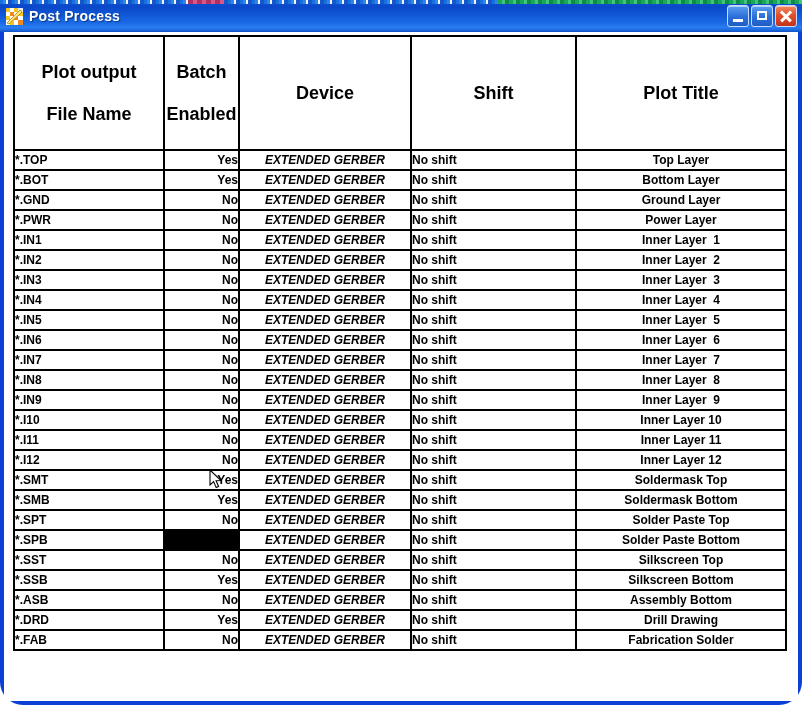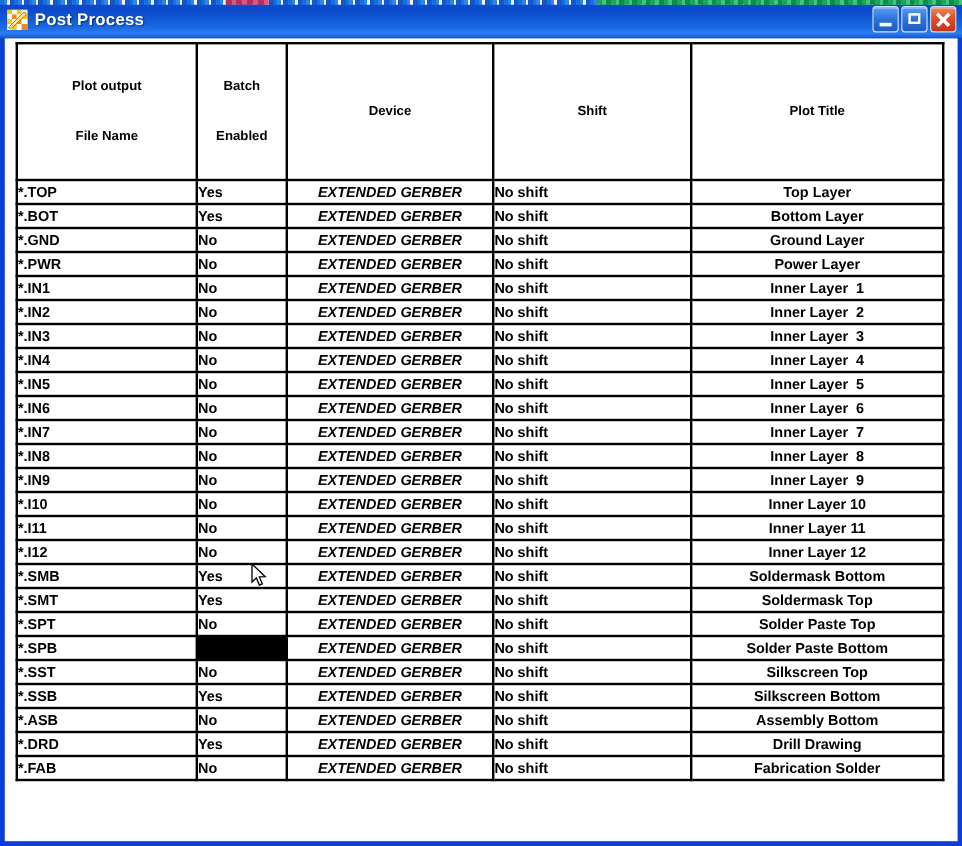--- a/index.html
+++ b/index.html
@@ -18,20 +18,21 @@
   
   .window {
     position: absolute;
     left: 0; top: 0;
     width: 802px;
     height: 705px;
     box-sizing: border-box;
     background: #0b3fd6;
     display: flex;
     flex-direction: column;
+    border-radius: 23px;
   }
 
   
   .top-noise {
     position: absolute;
     left: 0; top: 0;
     width: 802px;
     height: 4px;
     background:
       repeating-linear-gradient(90deg,
@@ -180,39 +181,39 @@
     font-size: 12px;
     color: #000000;
     padding: 0;
     height: 18px;
     line-height: 14px;
     overflow: hidden;
     white-space: pre;
   }
   table.grid thead th {
     height: 40px;
-    font-size: 11px;
+    font-size: 18px;
     text-align: center;
     vertical-align: middle;
   }
   th.hdr-two {
     line-height: 17px;
   }
   
   col.c-file  { width: 150px; }
   col.c-batch { width: 75px; }
   col.c-dev   { width: 172px; }
   col.c-shift { width: 165px; }
   col.c-title { width: 210px; }
 
   td.cell-file {
     text-align: left;
     padding-left: 6px;
   }
-  td.cell-batch { text-align: left; }
+  td.cell-batch { text-align: right; }
   td.cell-dev   { text-align: center; font-style: italic; }
   td.cell-shift { text-align: left; }
   td.cell-title {
     text-align: center;
     padding-left: 8px;
   }
   td.selected {
     background: #000000;
     color: #ffffff;
   }
@@ -411,32 +412,32 @@
               <td class="cell-title">Inner Layer 11</td>
             </tr>
             <tr>
               <td class="cell-file">*.I12</td>
               <td class="cell-batch">No</td>
               <td class="cell-dev">EXTENDED GERBER</td>
               <td class="cell-shift">No shift</td>
               <td class="cell-title">Inner Layer 12</td>
             </tr>
             <tr>
+              <td class="cell-file">*.SMT</td>
+              <td class="cell-batch">Yes</td>
+              <td class="cell-dev">EXTENDED GERBER</td>
+              <td class="cell-shift">No shift</td>
+              <td class="cell-title">Soldermask Top</td>
+            </tr>
+            <tr>
               <td class="cell-file">*.SMB</td>
               <td class="cell-batch">Yes</td>
               <td class="cell-dev">EXTENDED GERBER</td>
               <td class="cell-shift">No shift</td>
               <td class="cell-title">Soldermask Bottom</td>
-            </tr>
-            <tr>
-              <td class="cell-file">*.SMT</td>
-              <td class="cell-batch">Yes</td>
-              <td class="cell-dev">EXTENDED GERBER</td>
-              <td class="cell-shift">No shift</td>
-              <td class="cell-title">Soldermask Top</td>
             </tr>
             <tr>
               <td class="cell-file">*.SPT</td>
               <td class="cell-batch">No</td>
               <td class="cell-dev">EXTENDED GERBER</td>
               <td class="cell-shift">No shift</td>
               <td class="cell-title">Solder Paste Top</td>
             </tr>
             <tr>
               <td class="cell-file">*.SPB</td>

